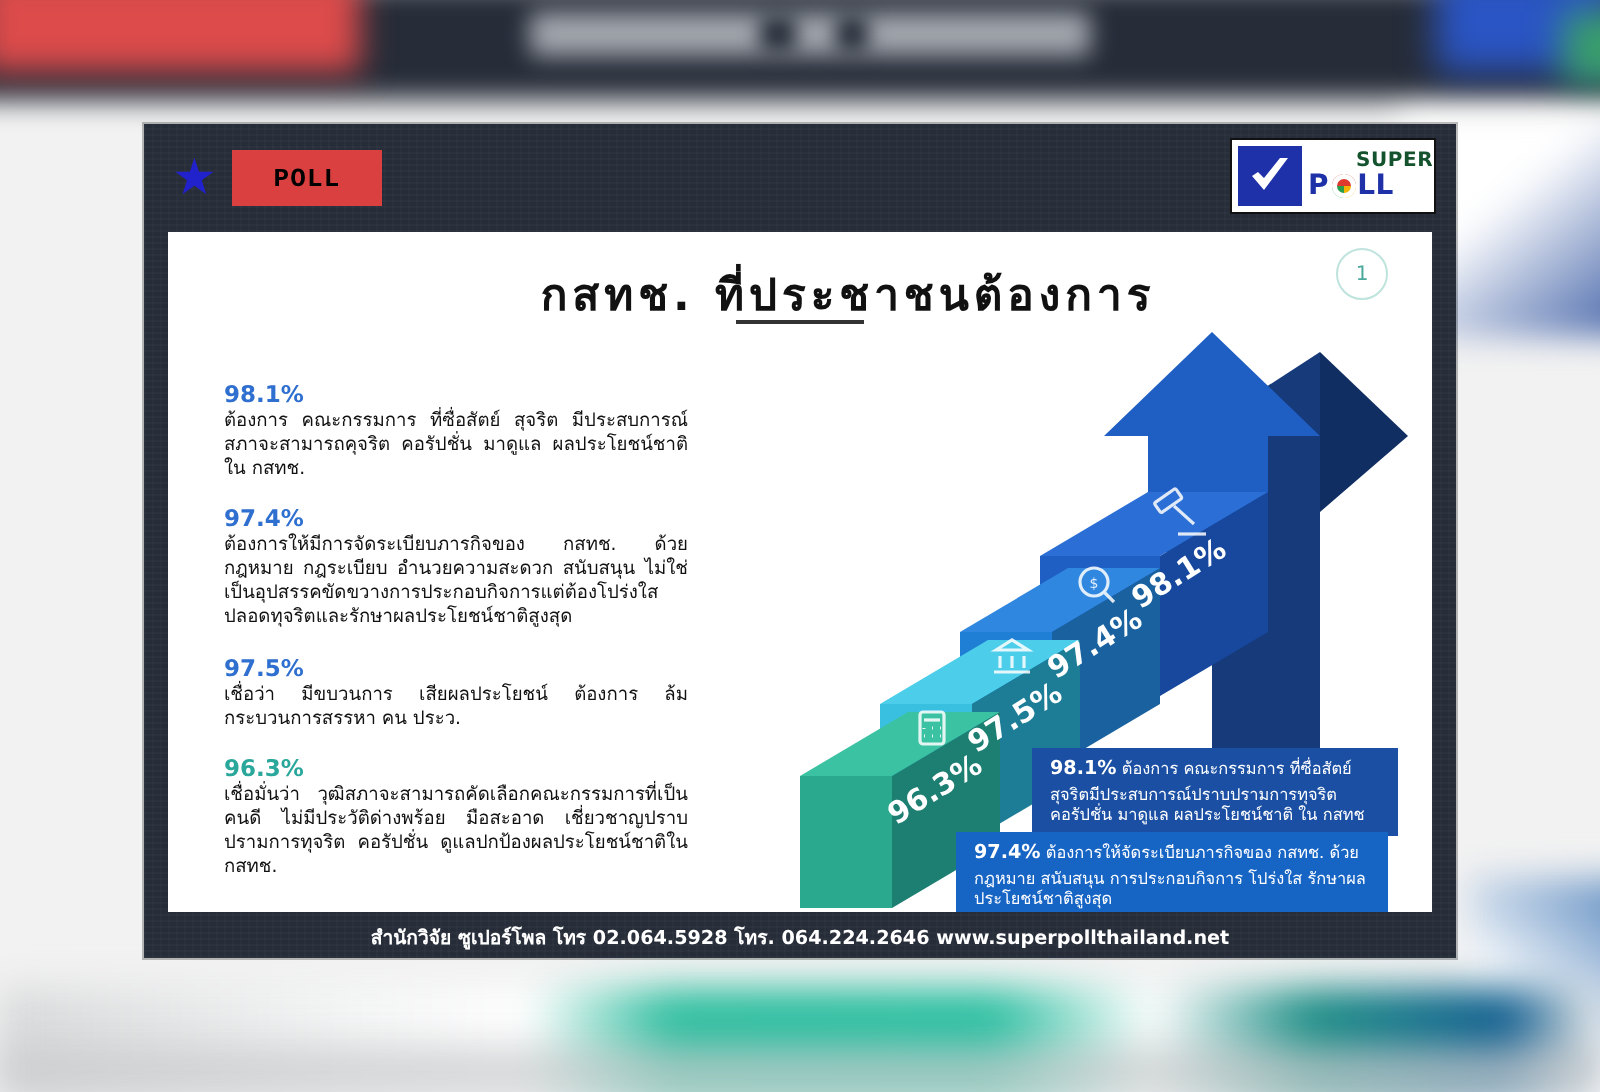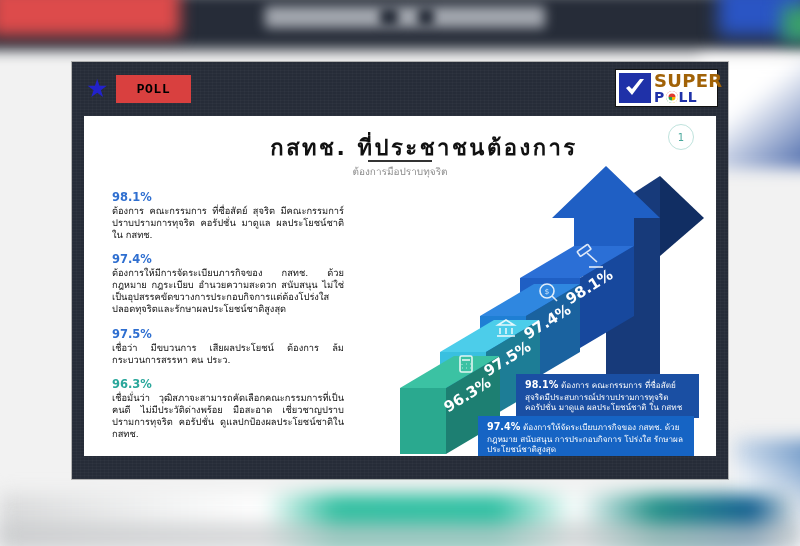--- a/index.html
+++ b/index.html
@@ -52,21 +52,21 @@
   .poll-badge{position:absolute;left:44px;top:13px;width:75px;height:28px;background:#d9403f;
      display:flex;align-items:center;justify-content:center;}
   .poll-badge span{color:#000000;font-weight:bold;font-size:13px;letter-spacing:.6px;font-family:Liberation Mono, monospace;}
   .hdr-title{position:absolute;left:0;top:13px;width:656px;text-align:center;color:#fff;
      font-size:19px;font-weight:bold;letter-spacing:.3px;}
   .sp-logo{position:absolute;right:10px;top:7px;width:103px;height:38px;background:#fff;
      border:1px solid #111;display:flex;align-items:center;padding:2px 3px;box-sizing:border-box;}
   .sp-check{width:32px;height:30px;background:#1f31a8;display:flex;align-items:center;justify-content:center;flex:none;}
   .sp-check svg{width:24px;height:24px;}
   .sp-words{margin-left:3px;line-height:1;}
-  .sp-super{color:#a16207;font-weight:bold;font-size:18px;letter-spacing:.3px;}
+  .sp-super{color:#14532d;font-weight:bold;font-size:10px;letter-spacing:.3px;margin-left:24px;}
   .sp-poll{color:#1f31a8;font-weight:bold;font-size:14px;letter-spacing:.3px;display:flex;align-items:center;}
   .sp-o{display:inline-block;width:12px;height:12px;border-radius:50%;margin:0 1px;flex:none;
      background:conic-gradient(#e03a2f 0deg 90deg,#f5b400 90deg 180deg,#2a9e4b 180deg 270deg,#e03a2f 270deg 360deg);
      box-shadow:inset 0 0 0 2.5px #fff;}
 
   
   .canvas{position:absolute;left:12px;top:54px;width:632px;height:340px;background:#fff;overflow:hidden;}
 
   .title-main{position:absolute;left:0;top:14px;width:680px;text-align:center;color:#111;
      font-size:22px;font-weight:bold;letter-spacing:2.5px;}
@@ -137,27 +137,26 @@
           <span>LL</span>
         </div>
       </div>
     </div>
   </div>
 
   <div class="canvas">
 
     <div class="title-main">กสทช. ที่ประชาชนต้องการ</div>
     <div class="title-rule"></div>
-    <div class="title-sub">ต้องการมือปราบทุจริต</div>
     <div class="num-badge">1</div>
 
     <div class="lcol">
       <div class="blk">
         <div class="pct">98.1%</div>
-        <div class="body">ต้องการ คณะกรรมการ ที่ซื่อสัตย์ สุจริต มีคณะกรรมการ์ปราบปรามการทุจริต คอรัปชั่น มาดูแล ผลประโยชน์ชาติ ใน กสทช.</div>
+        <div class="body">ต้องการ คณะกรรมการ ที่ซื่อสัตย์ สุจริต มีประสบการณ์สภาจะสามารถคุจริต คอรัปชั่น มาดูแล ผลประโยชน์ชาติ ใน กสทช.</div>
       </div>
       <div class="blk">
         <div class="pct">97.4%</div>
         <div class="body">ต้องการให้มีการจัดระเบียบภารกิจของ กสทช. ด้วยกฎหมาย กฎระเบียบ อำนวยความสะดวก สนับสนุน ไม่ใช่เป็นอุปสรรคขัดขวางการประกอบกิจการแต่ต้องโปร่งใส ปลอดทุจริตและรักษาผลประโยชน์ชาติสูงสุด</div>
       </div>
       <div class="blk">
         <div class="pct">97.5%</div>
         <div class="body">เชื่อว่า มีขบวนการ เสียผลประโยชน์ ต้องการ ล้มกระบวนการสรรหา คน ประว.</div>
       </div>
       <div class="blk teal">
@@ -241,13 +240,16 @@
       <b>98.1%</b>
       <span>ต้องการ คณะกรรมการ ที่ซื่อสัตย์ สุจริตมีประสบการณ์ปราบปรามการทุจริต คอรัปชั่น มาดูแล ผลประโยชน์ชาติ ใน กสทช</span>
     </div>
     <div class="callout c2">
       <b>97.4%</b>
       <span>ต้องการให้จัดระเบียบภารกิจของ กสทช. ด้วยกฎหมาย สนับสนุน การประกอบกิจการ โปร่งใส รักษาผลประโยชน์ชาติสูงสุด</span>
     </div>
 
   </div>
 
+  <div class="ftr">
+    <span>สำนักวิจัย ซูเปอร์โพล โทร 02.064.5928  โทร. 064.224.2646 www.superpollthailand.net</span>
+  </div>
 </div>
 
 </body></html>

